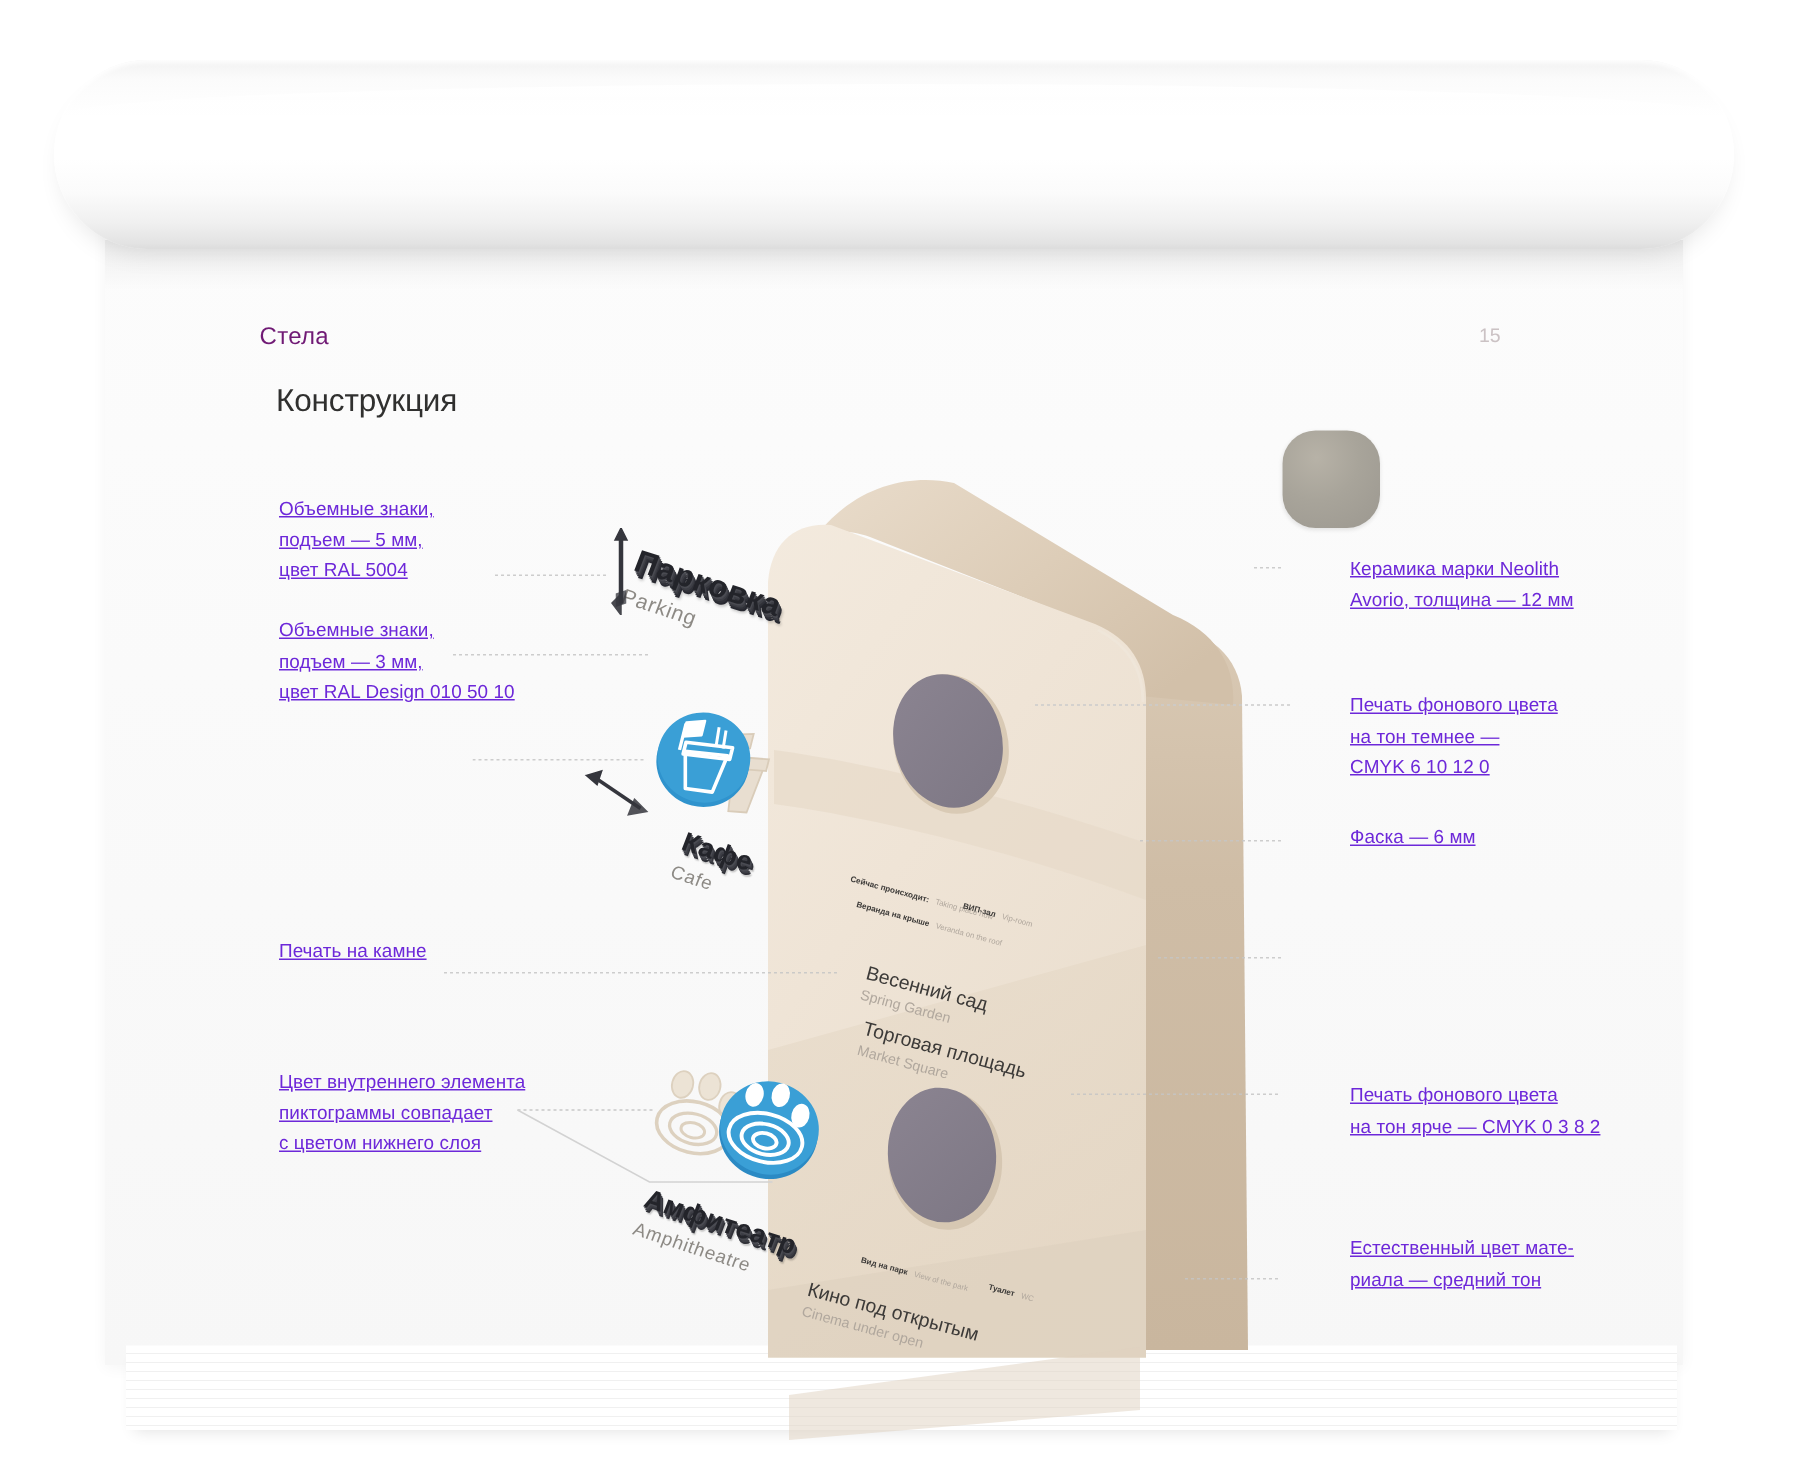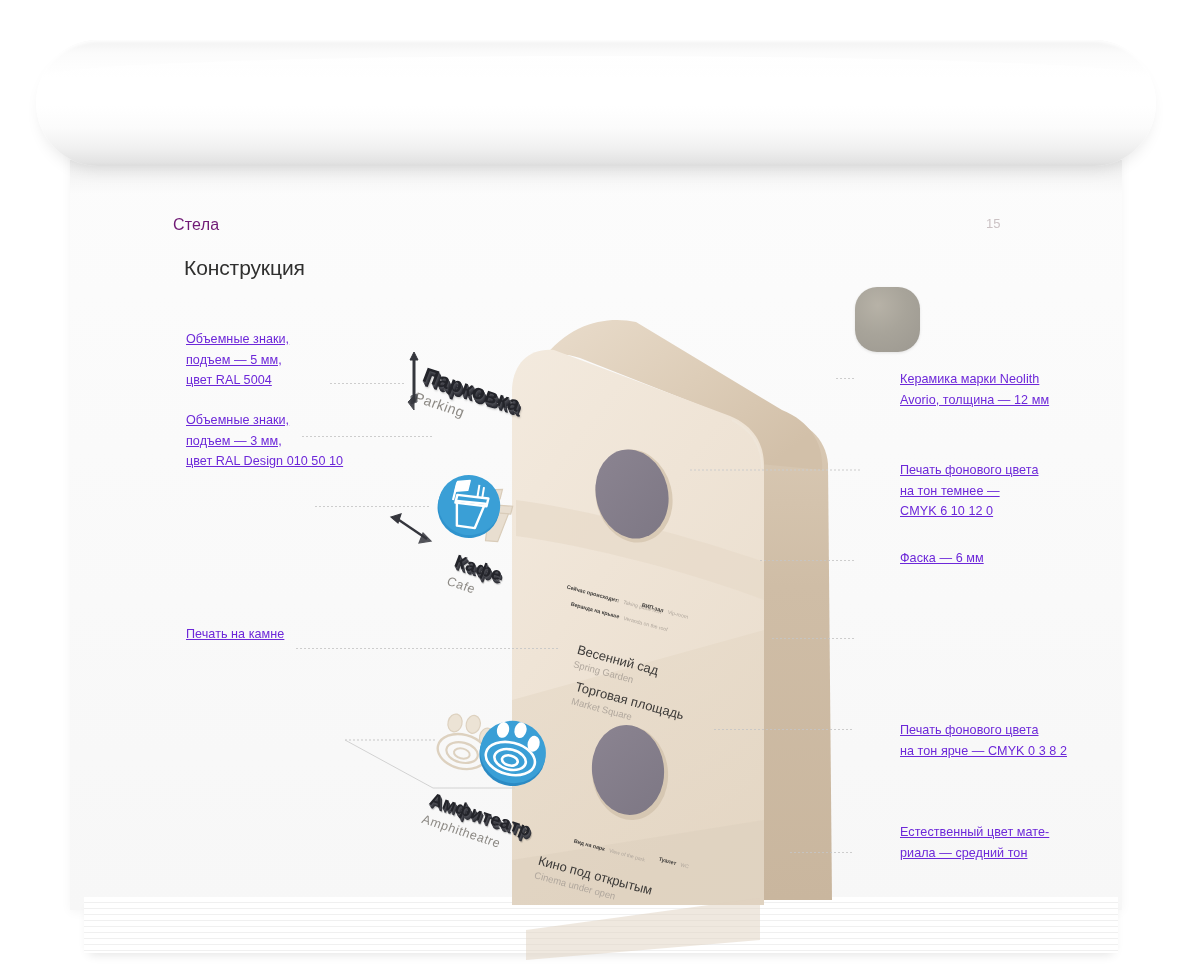--- a/index.html
+++ b/index.html
@@ -313,20 +313,23 @@
   <div class="ann left" style="top:410px;">Объемные знаки,
 подъем — 3 мм,
 цвет RAL Design 010 50 10</div>
   <div class="leader" style="left:302px; top:436px; width:130px;"></div>
 
   <div class="leader" style="left:315px; top:506px; width:115px;"></div>
 
   <div class="ann left" style="top:624px;">Печать на камне</div>
   <div class="leader" style="left:296px; top:648px; width:262px;"></div>
 
+  <div class="ann left" style="top:711px;">Цвет внутреннего элемента
+пиктограммы совпадает
+с цветом нижнего слоя</div>
   <div class="polyline" style="left:345px; top:700px;">
     <svg width="170" height="95" viewBox="0 0 170 95">
       <path d="M0 40 L92 40" stroke="#c7c7c7" stroke-width="1" fill="none" stroke-dasharray="2 2"></path>
       <path d="M0 40 L88 88 L170 88" stroke="#d2d2d2" stroke-width="1" fill="none"></path>
     </svg>
   </div>
 
   <div class="ann right" style="top:369px;">Керамика марки Neolith
 Avorio, толщина — 12 мм</div>
   <div class="leader" style="left:836px; top:378px; width:18px;"></div>

